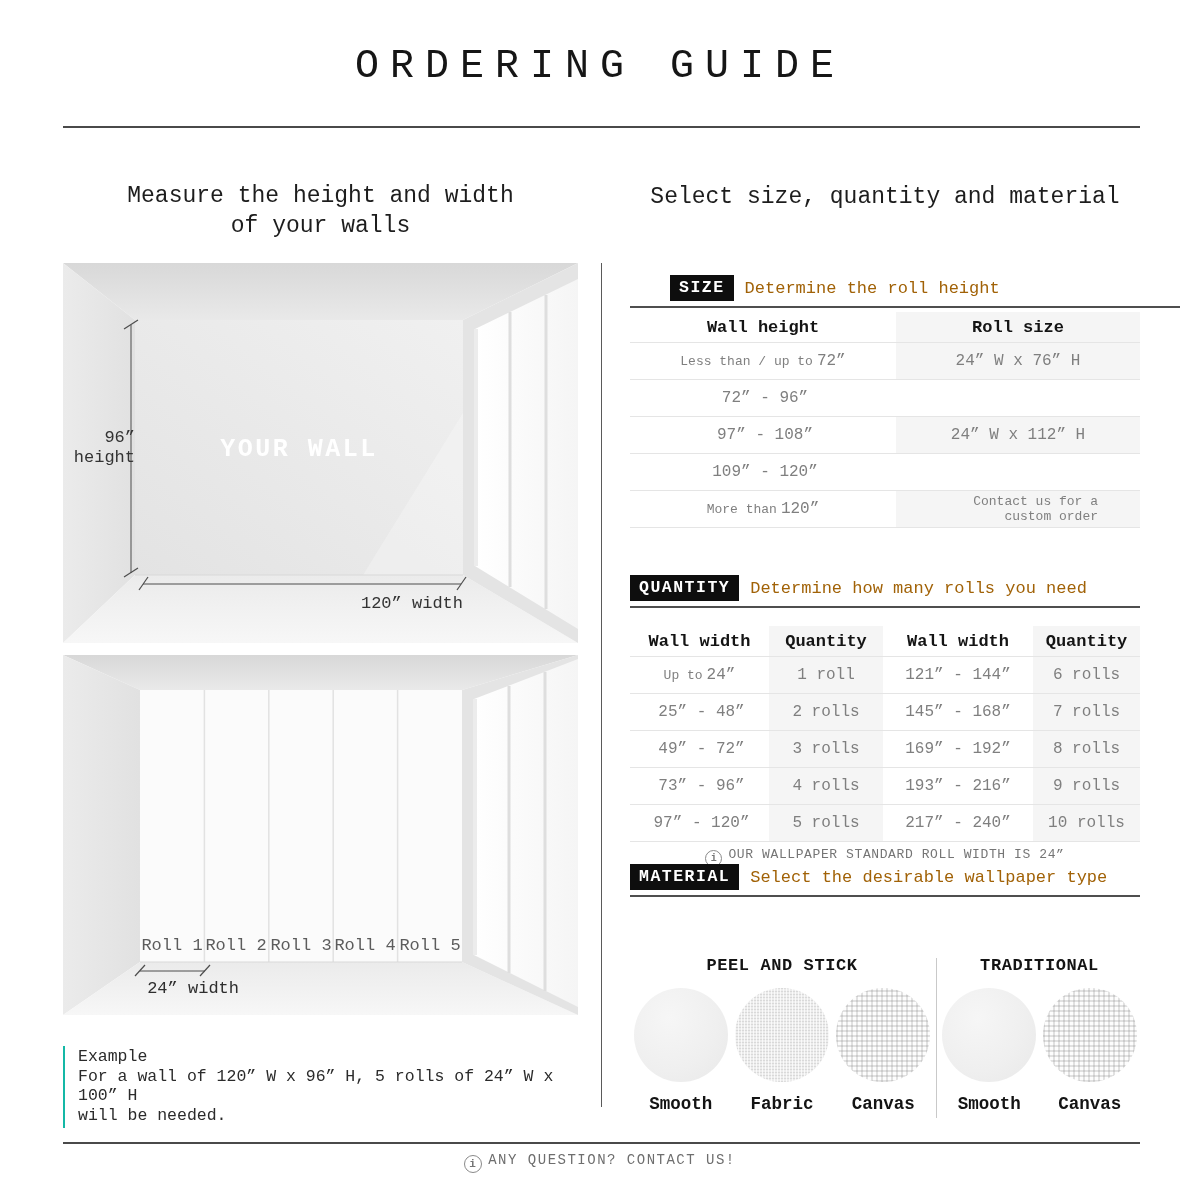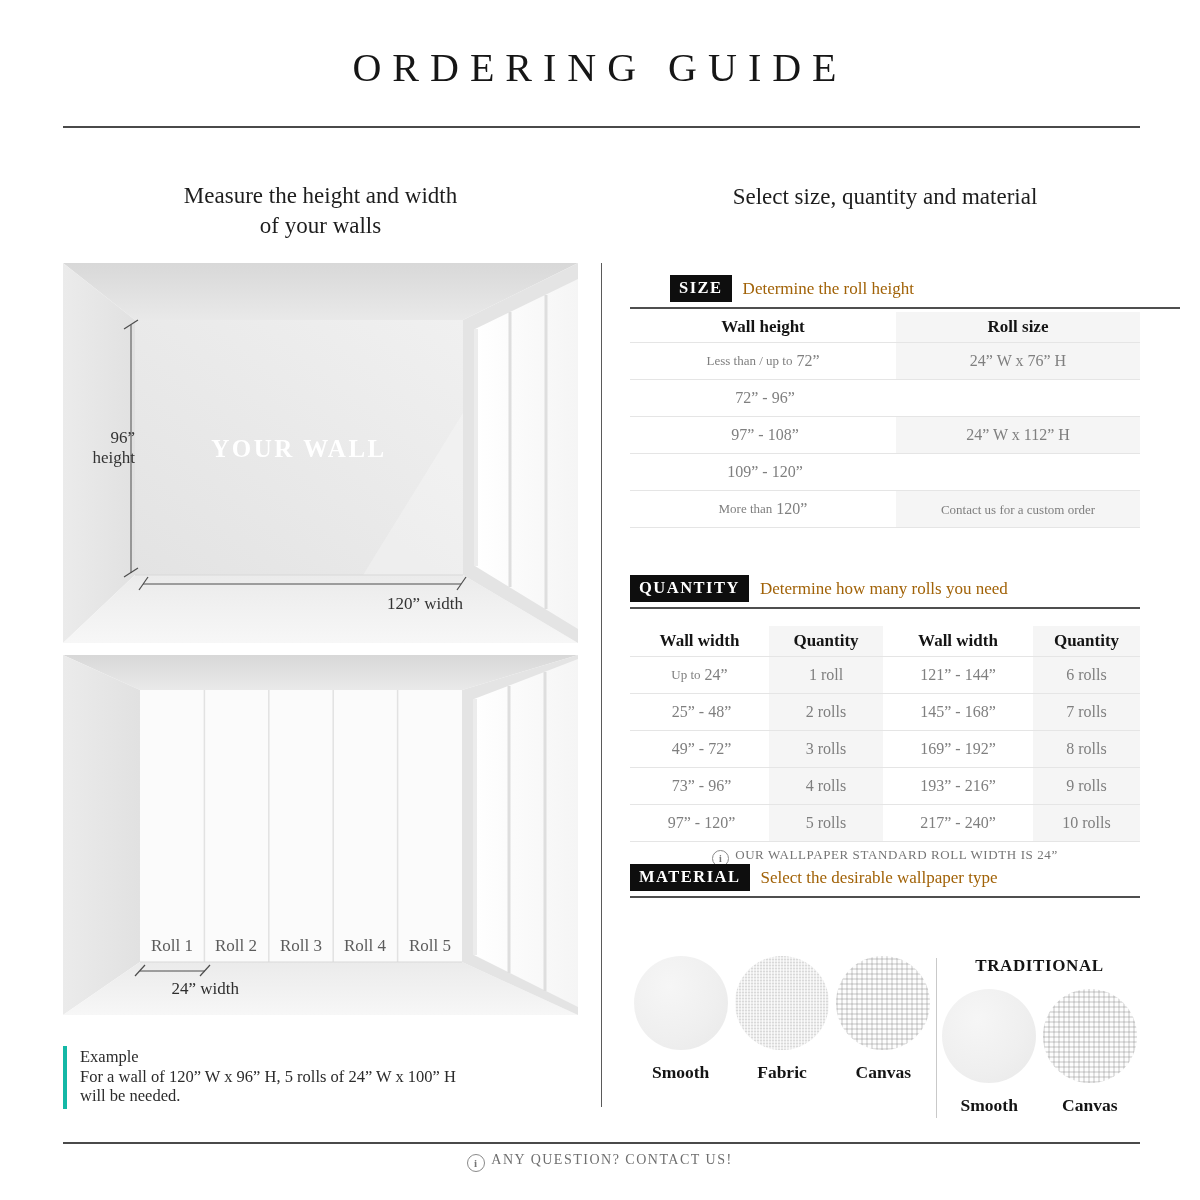--- a/index.html
+++ b/index.html
@@ -1,17 +1,17 @@
 <!DOCTYPE html>
 <html><head>
 <meta charset="utf-8">
 <style>
   html,body{margin:0;padding:0;background:#fff;}
   .page{position:relative;width:1200px;height:1200px;background:#fff;overflow:hidden;
-        font-family:Liberation Serif, serif;color:#1c1c1c;}
+        font-family:Liberation Mono, monospace;color:#1c1c1c;}
 
   .title{position:absolute;top:44px;left:0;width:100%;text-align:center;
          font-size:40px;font-weight:500;letter-spacing:11px;color:#161616;}
   .hr{position:absolute;border-top:2px solid #4a4a4a;}
   .hr-top{left:63px;top:126px;width:1077px;}
   .hr-bottom{left:63px;top:1142px;width:1077px;}
   .col-divider{position:absolute;left:601px;top:263px;height:844px;border-left:1px solid #5a5a5a;}
 
   .left-heading{position:absolute;left:63px;top:181px;width:515px;text-align:center;
                 font-size:23px;line-height:30px;font-weight:500;color:#1d1d1d;}
@@ -24,39 +24,39 @@
   .room2{top:655px;height:360px;}
   .room svg{position:absolute;left:0;top:0;width:100%;height:100%;}
   .dim-label{position:absolute;text-align:right;font-size:17px;color:#333;}
   .height-label{left:0;top:165px;width:72px;line-height:20px;}
   .wall-label{position:absolute;left:72px;top:172px;width:328px;text-align:center;
               font-size:25px;font-weight:700;letter-spacing:2.5px;color:#ffffff;}
   .width-label{left:72px;top:331px;width:328px;}
   .roll-label{position:absolute;top:281px;width:64px;text-align:center;font-size:17px;color:#5c5c5c;}
   .r2-width-label{left:46px;top:324px;width:130px;color:#2e2e2e;}
 
-  .example{position:absolute;left:63px;top:1046px;width:480px;border-left:4px solid #14b8a6;
+  .example{position:absolute;left:63px;top:1046px;width:480px;border-left:2px solid #14b8a6;
            padding:1px 0 3px 13px;font-size:16.5px;line-height:19.5px;color:#2b2b2b;}
 
   
   .section-header{position:absolute;left:630px;width:510px;display:flex;align-items:center;
                   gap:11px;padding-bottom:5px;border-bottom:2px solid #4f4f4f;}
   .size-header{top:275px;padding-left:40px;}
   .qty-header{top:575px;}
   .material-header{top:864px;}
   .badge{background:#0e0e0e;color:#fff;font-size:16.5px;font-weight:600;letter-spacing:1.5px;
          padding:3px 9px 4px 9px;white-space:nowrap;}
   .section-subtitle{font-size:17px;color:#a16207;}
 
   
   .gtable{position:absolute;left:630px;width:510px;}
   .size-table{top:312px;}
   .qty-table{top:626px;}
   .trow{display:flex;border-bottom:1px solid #e5e5e5;align-items:stretch;}
-  .cell{display:flex;align-items:center;justify-content:center;text-align:center;
+  .cell{display:flex;align-items:center;justify-content:center;text-align:right;
         font-size:16px;color:#7f7f7f;min-height:36px;}
   .thead .cell{font-size:17px;font-weight:600;color:#141414;min-height:30px;}
   .alt{background:#f5f5f5;}
   .sc1{width:266px;}  .sc2{width:244px;}
   .qc1{width:139px;}  .qc2{width:114px;}  .qc3{width:150px;}  .qc4{width:107px;}
   .cell-prefix{font-size:13px;margin-right:4px;}
   .small2{font-size:13px;line-height:15px;max-width:160px;display:inline-block;}
 
   .qty-note{position:absolute;left:630px;top:847px;width:510px;text-align:center;
             font-size:13px;letter-spacing:0.6px;color:#757575;}
@@ -319,20 +319,21 @@
     <span class="info-icon">i</span><span>OUR WALLPAPER STANDARD ROLL WIDTH IS 24”</span>
   </div>
 
   <div class="section-header material-header">
     <span class="badge">MATERIAL</span>
     <span class="section-subtitle">Select the desirable wallpaper type</span>
   </div>
 
   <div class="materials">
     <div class="mat-group g1">
+      <div class="mat-title">PEEL AND STICK</div>
       <div class="mat-row">
         <div class="mat-item">
           <div class="circle texture-smooth"></div>
           <div class="mat-label">Smooth</div>
         </div>
         <div class="mat-item">
           <div class="circle texture-fabric"></div>
           <div class="mat-label">Fabric</div>
         </div>
         <div class="mat-item">

